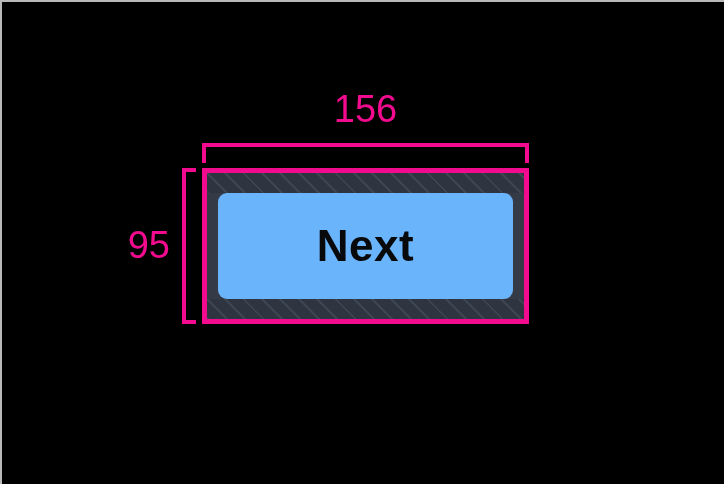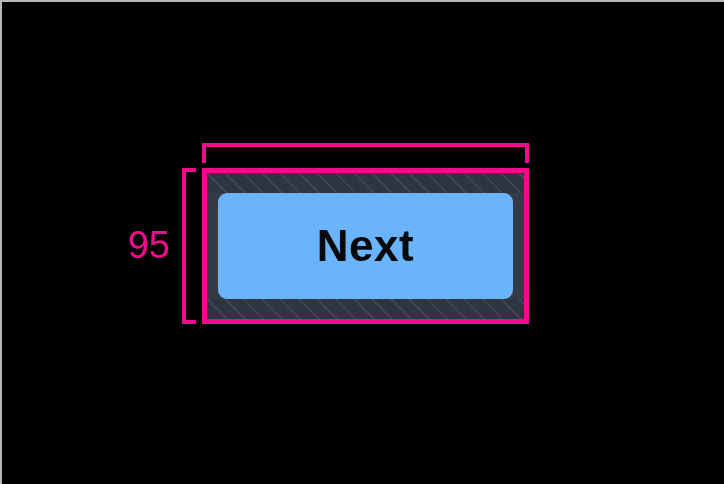--- a/index.html
+++ b/index.html
@@ -137,20 +137,21 @@
     font-size: 38px;
     line-height: 1;
     user-select: none;
   }
 </style>
 </head>
 <body>
 
 <div id="canvas">
 
+  <div id="width-value">156</div>
 
   <div id="width-bracket"></div>
 
   <div id="height-value">95</div>
 
   <div id="height-bracket"></div>
 
   <div id="widget">
     <div class="hatch-band"></div>
     <div id="button-surface">

